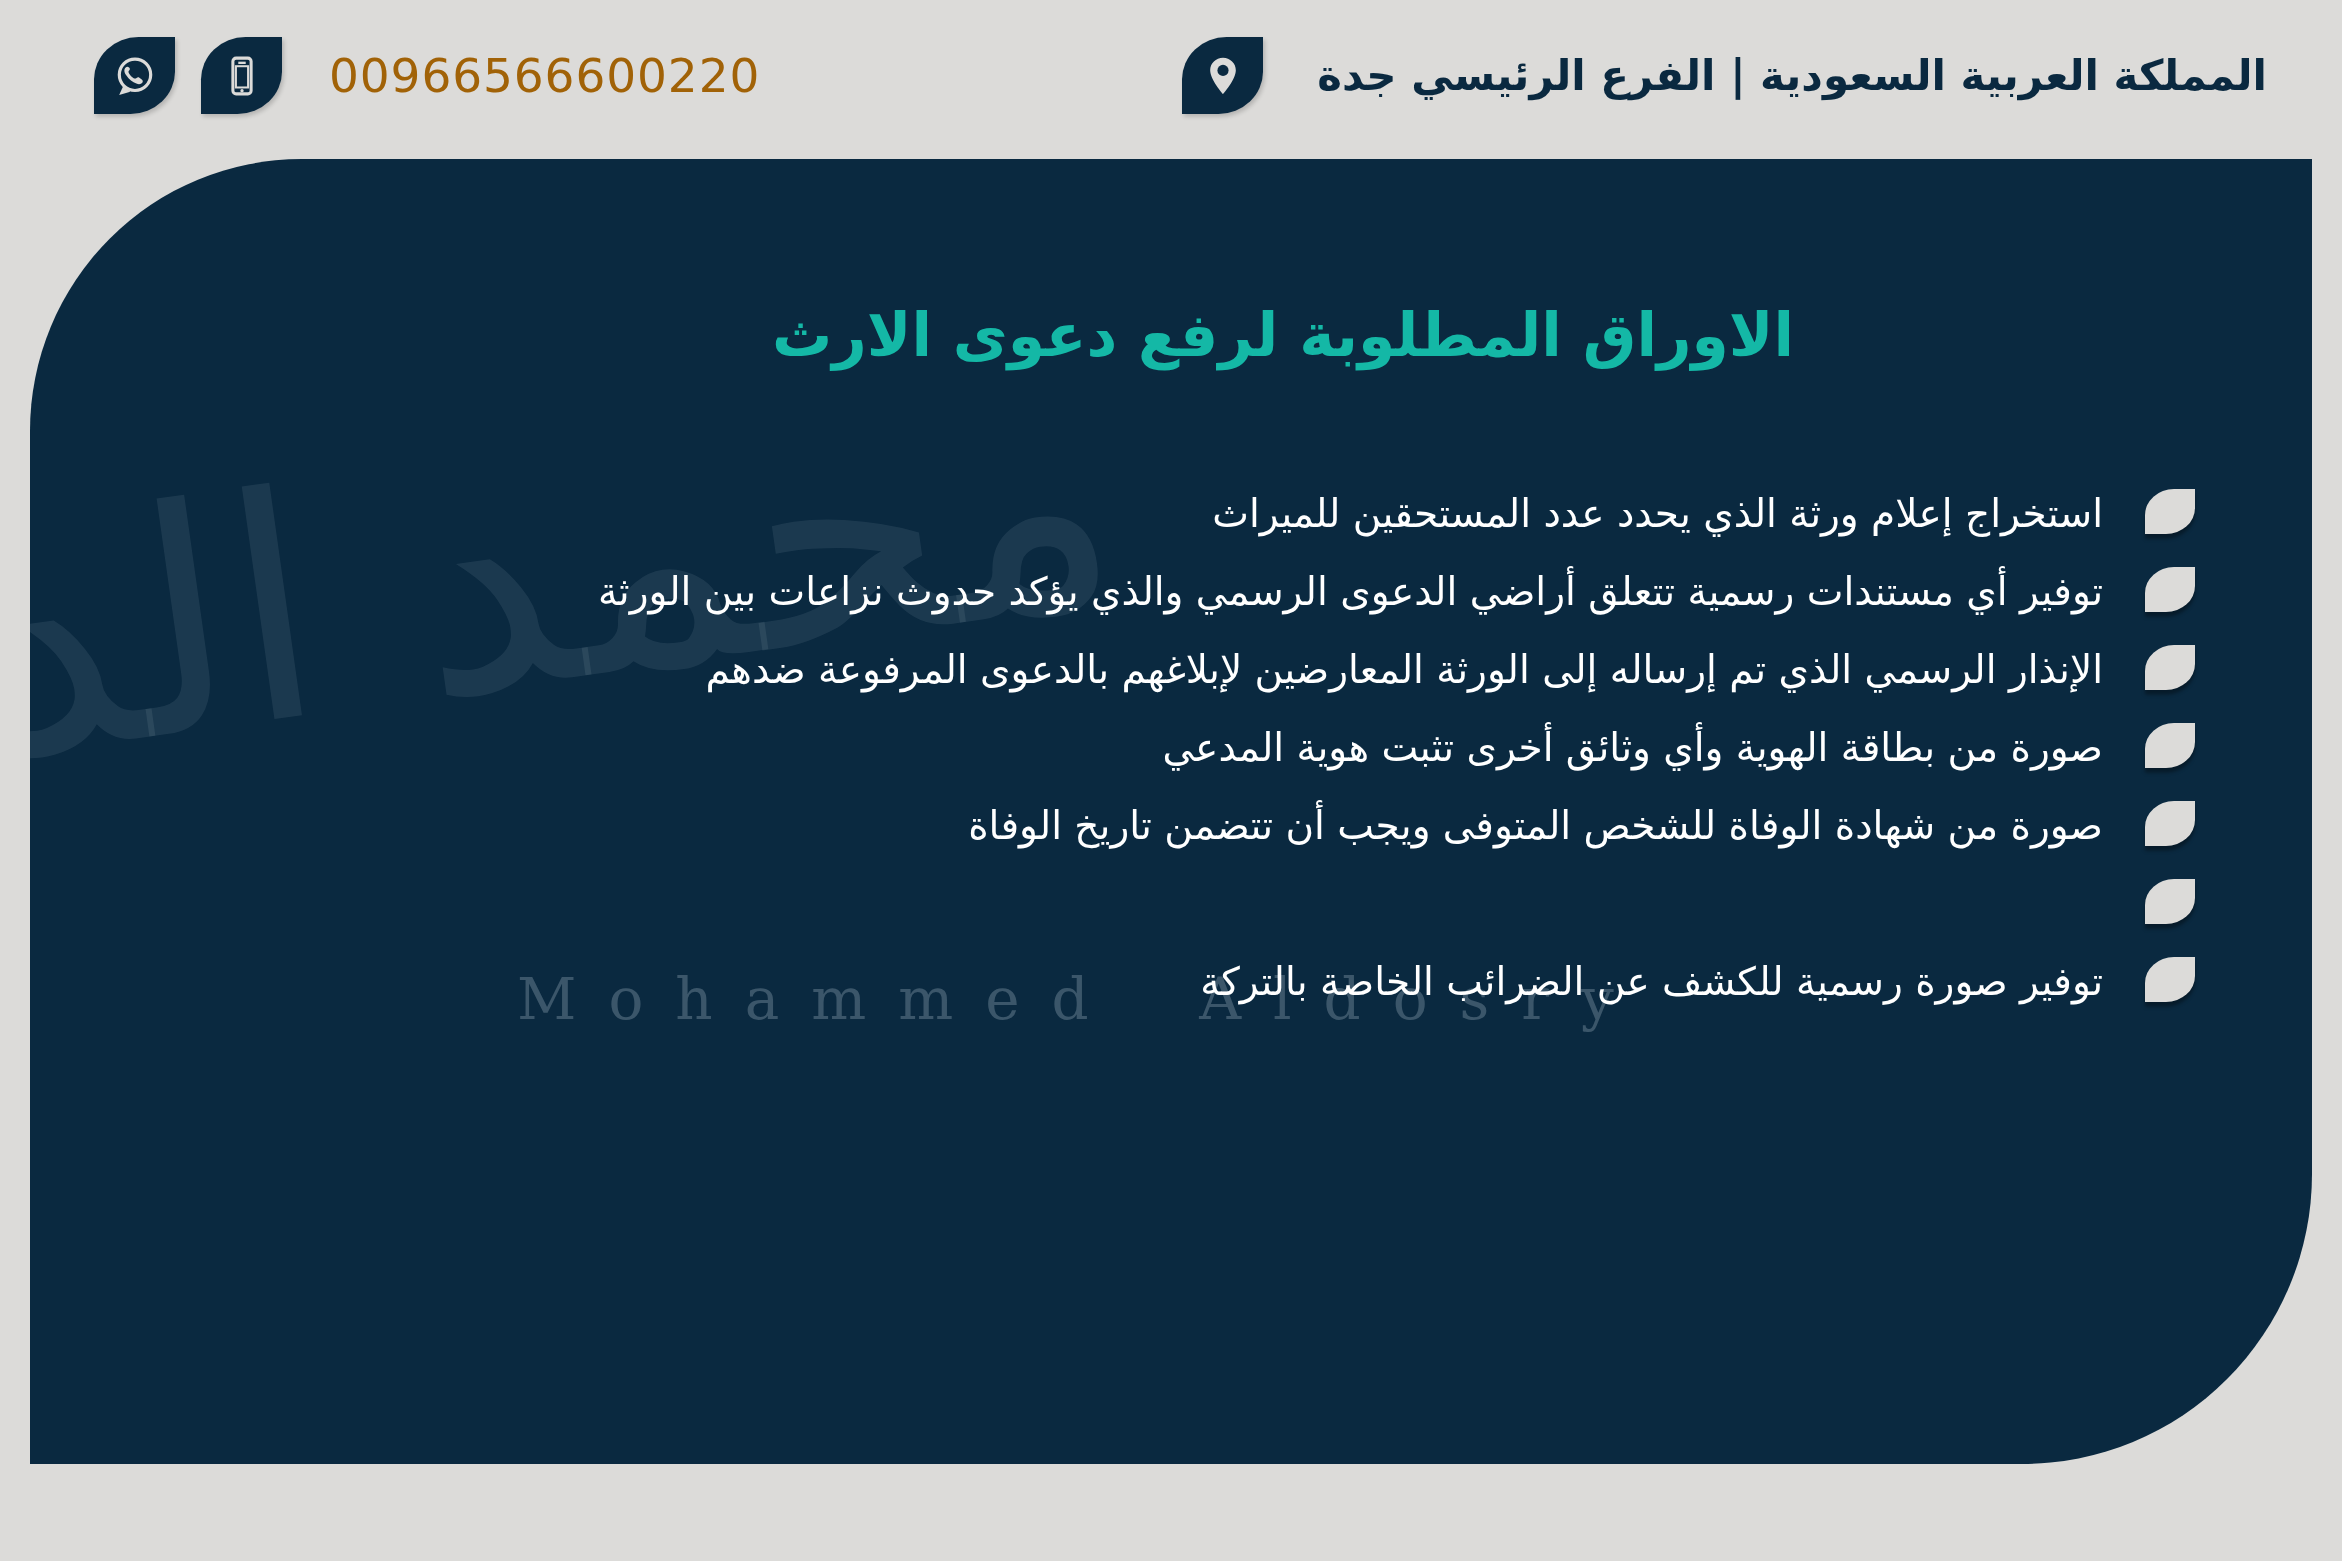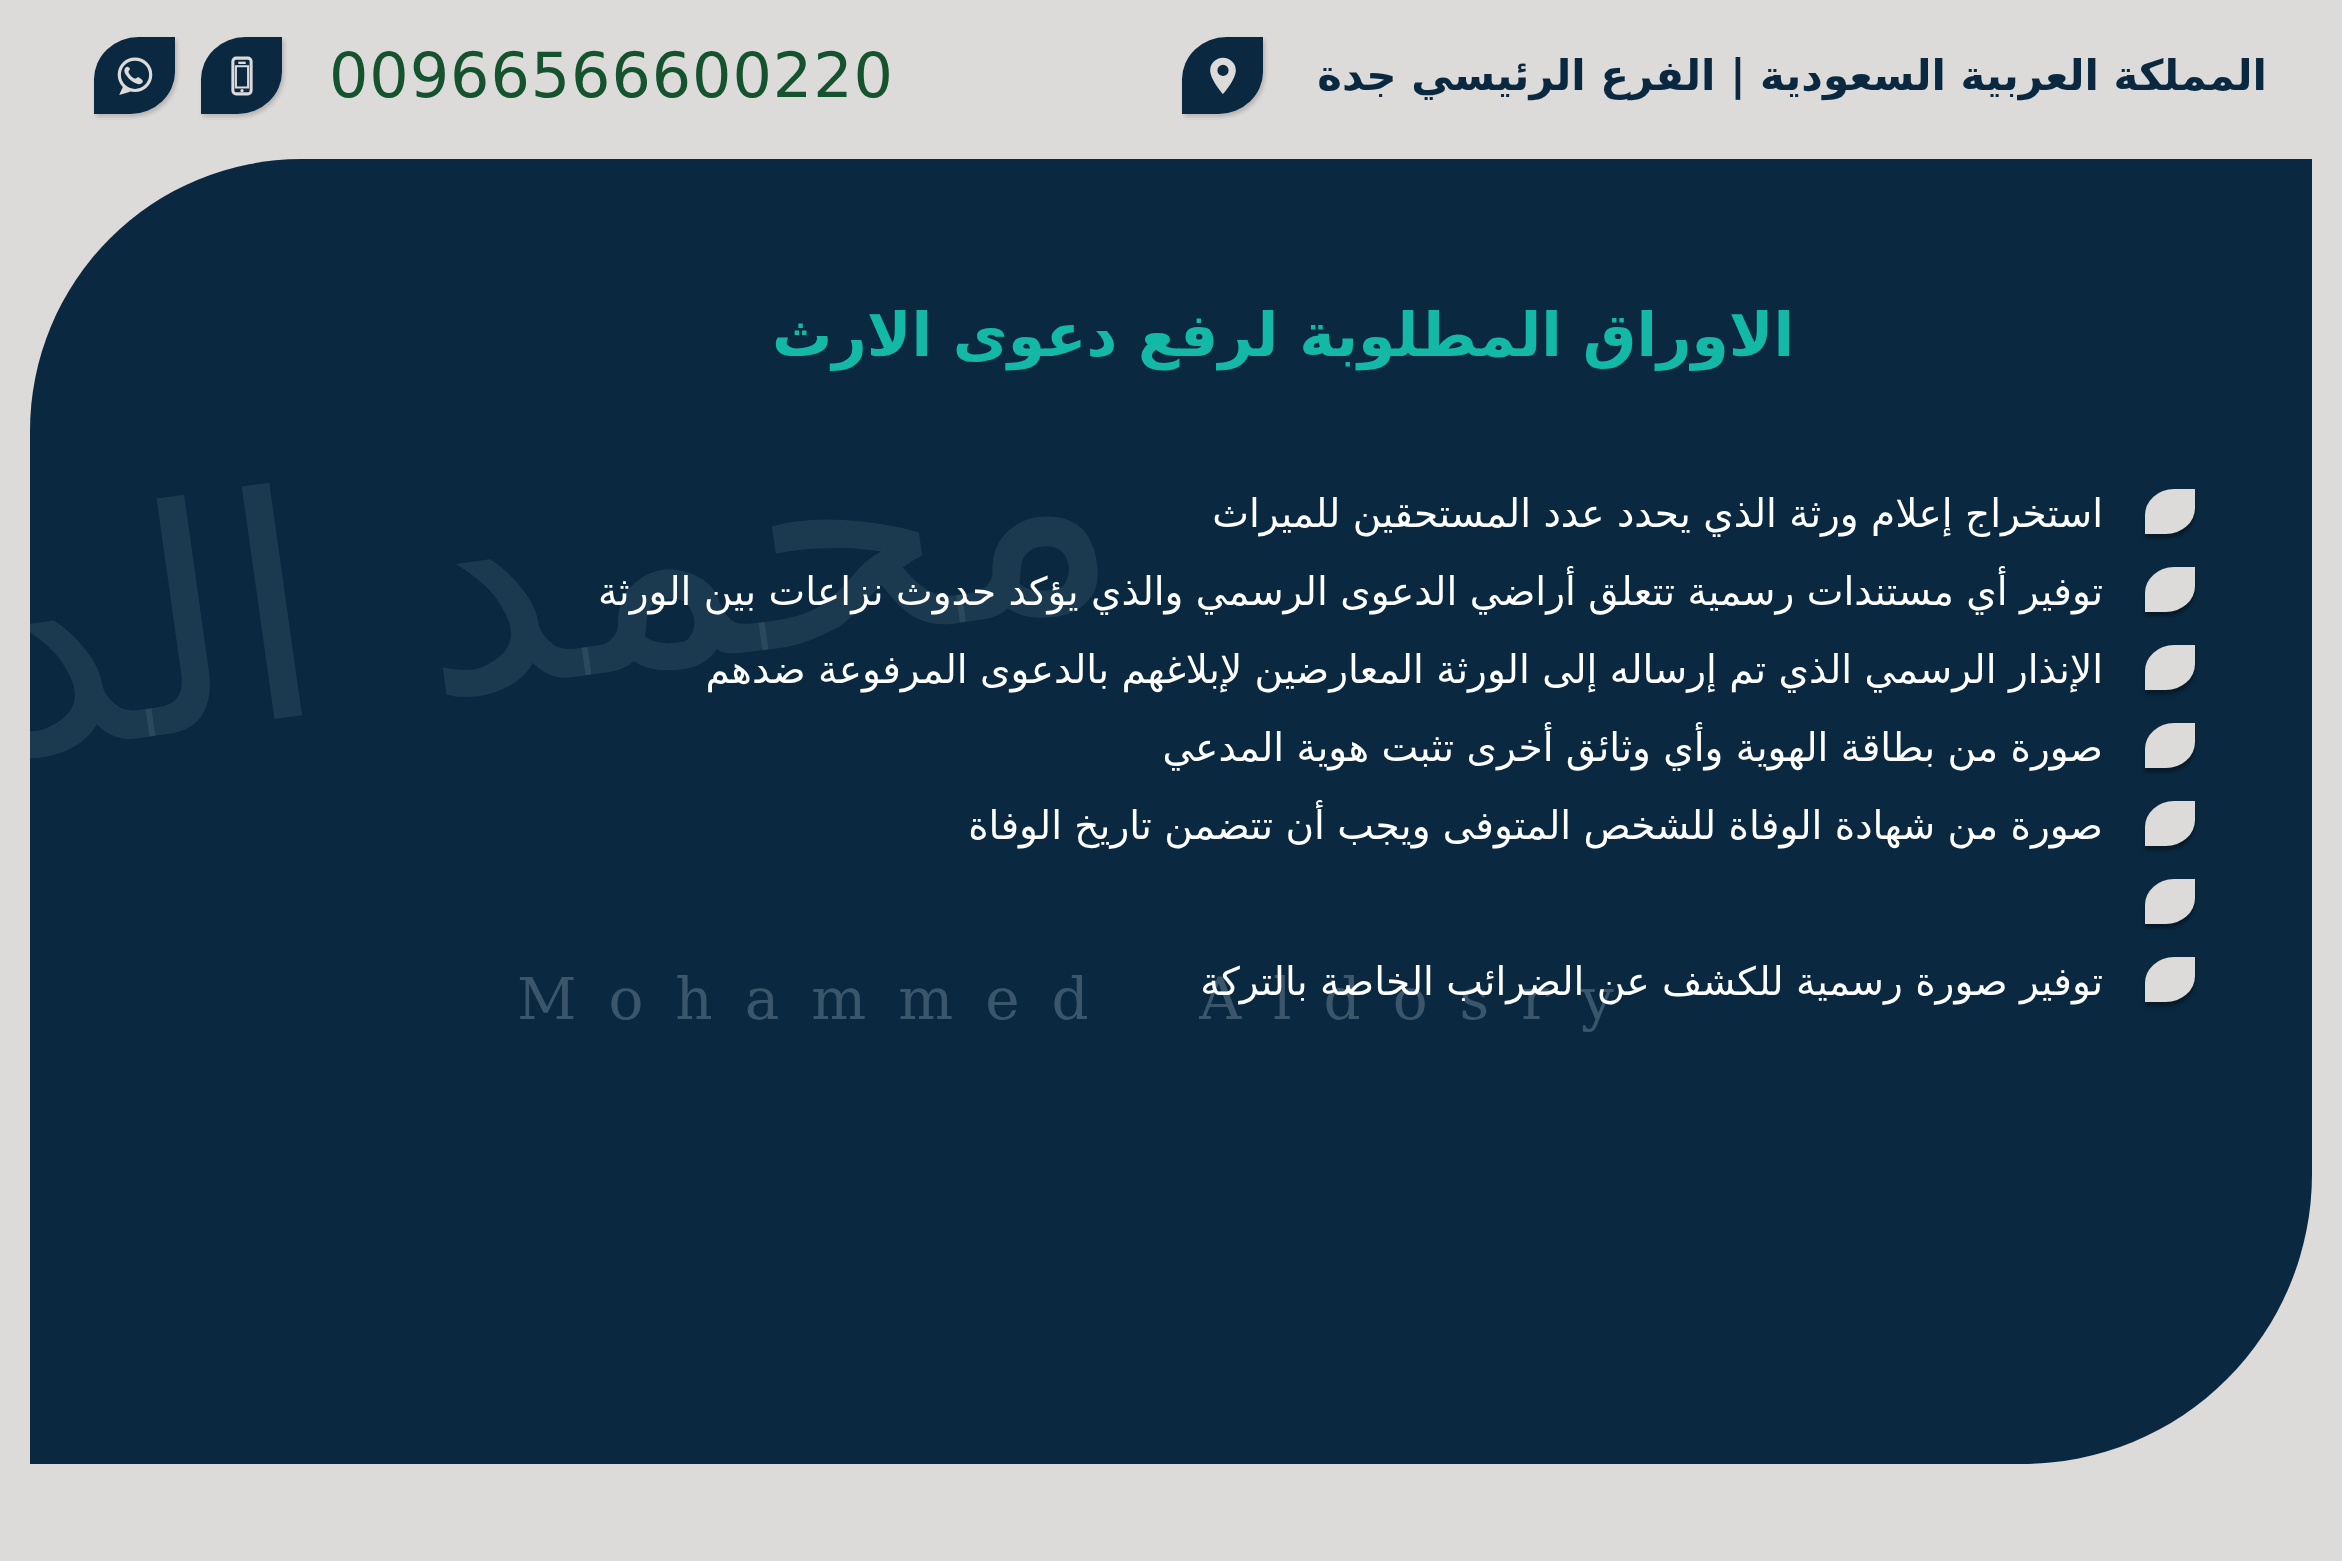--- a/index.html
+++ b/index.html
@@ -31,22 +31,22 @@
 
   .header-left {
     position: absolute;
     left: 94px; top: 0;
     display: flex; align-items: center;
   }
   .header-left .leaf-icon + .leaf-icon { margin-left: 26px; }
   .phone-number {
     margin-left: 47px;
     direction: ltr;
-    color: #14532d;
-    font-size: 62px;
+    color: #a16207;
+    font-size: 47px;
     letter-spacing: 0.9px;
     font-family: "DejaVu Sans", sans-serif;
   }
 
   .header-right {
     position: absolute;
     right: 75px; top: 0;
     direction: rtl;
     display: flex; align-items: center;
   }

